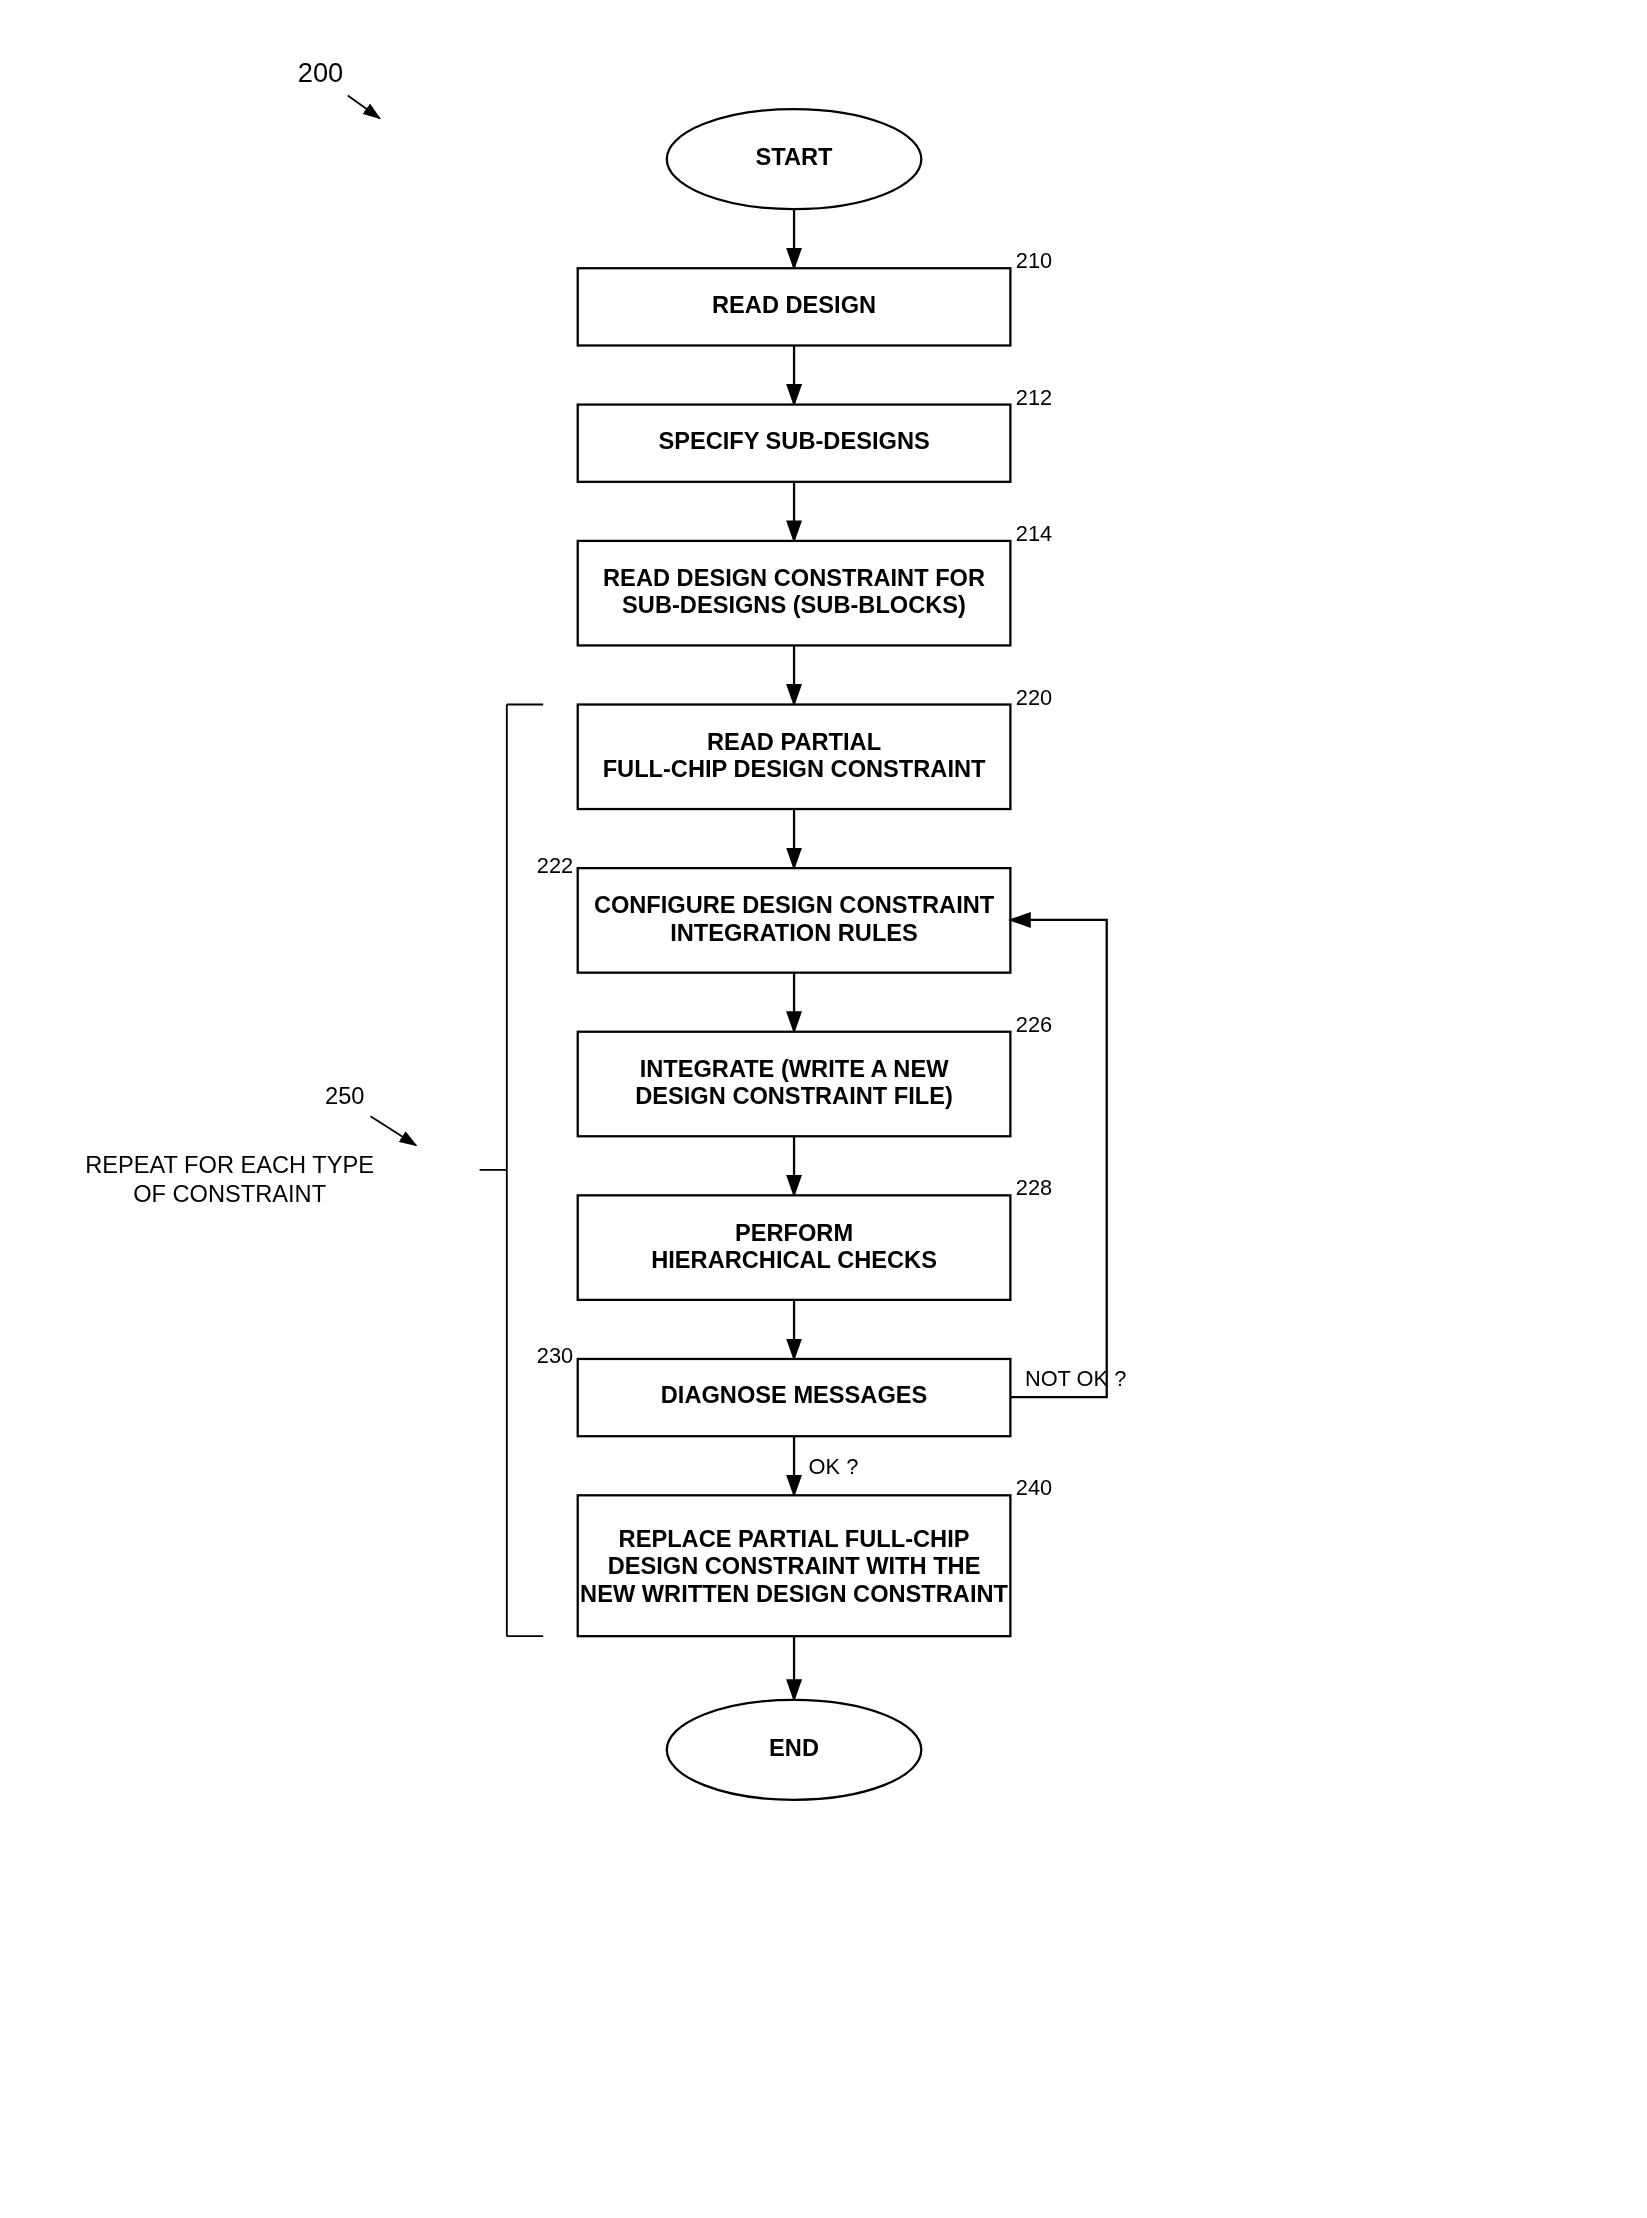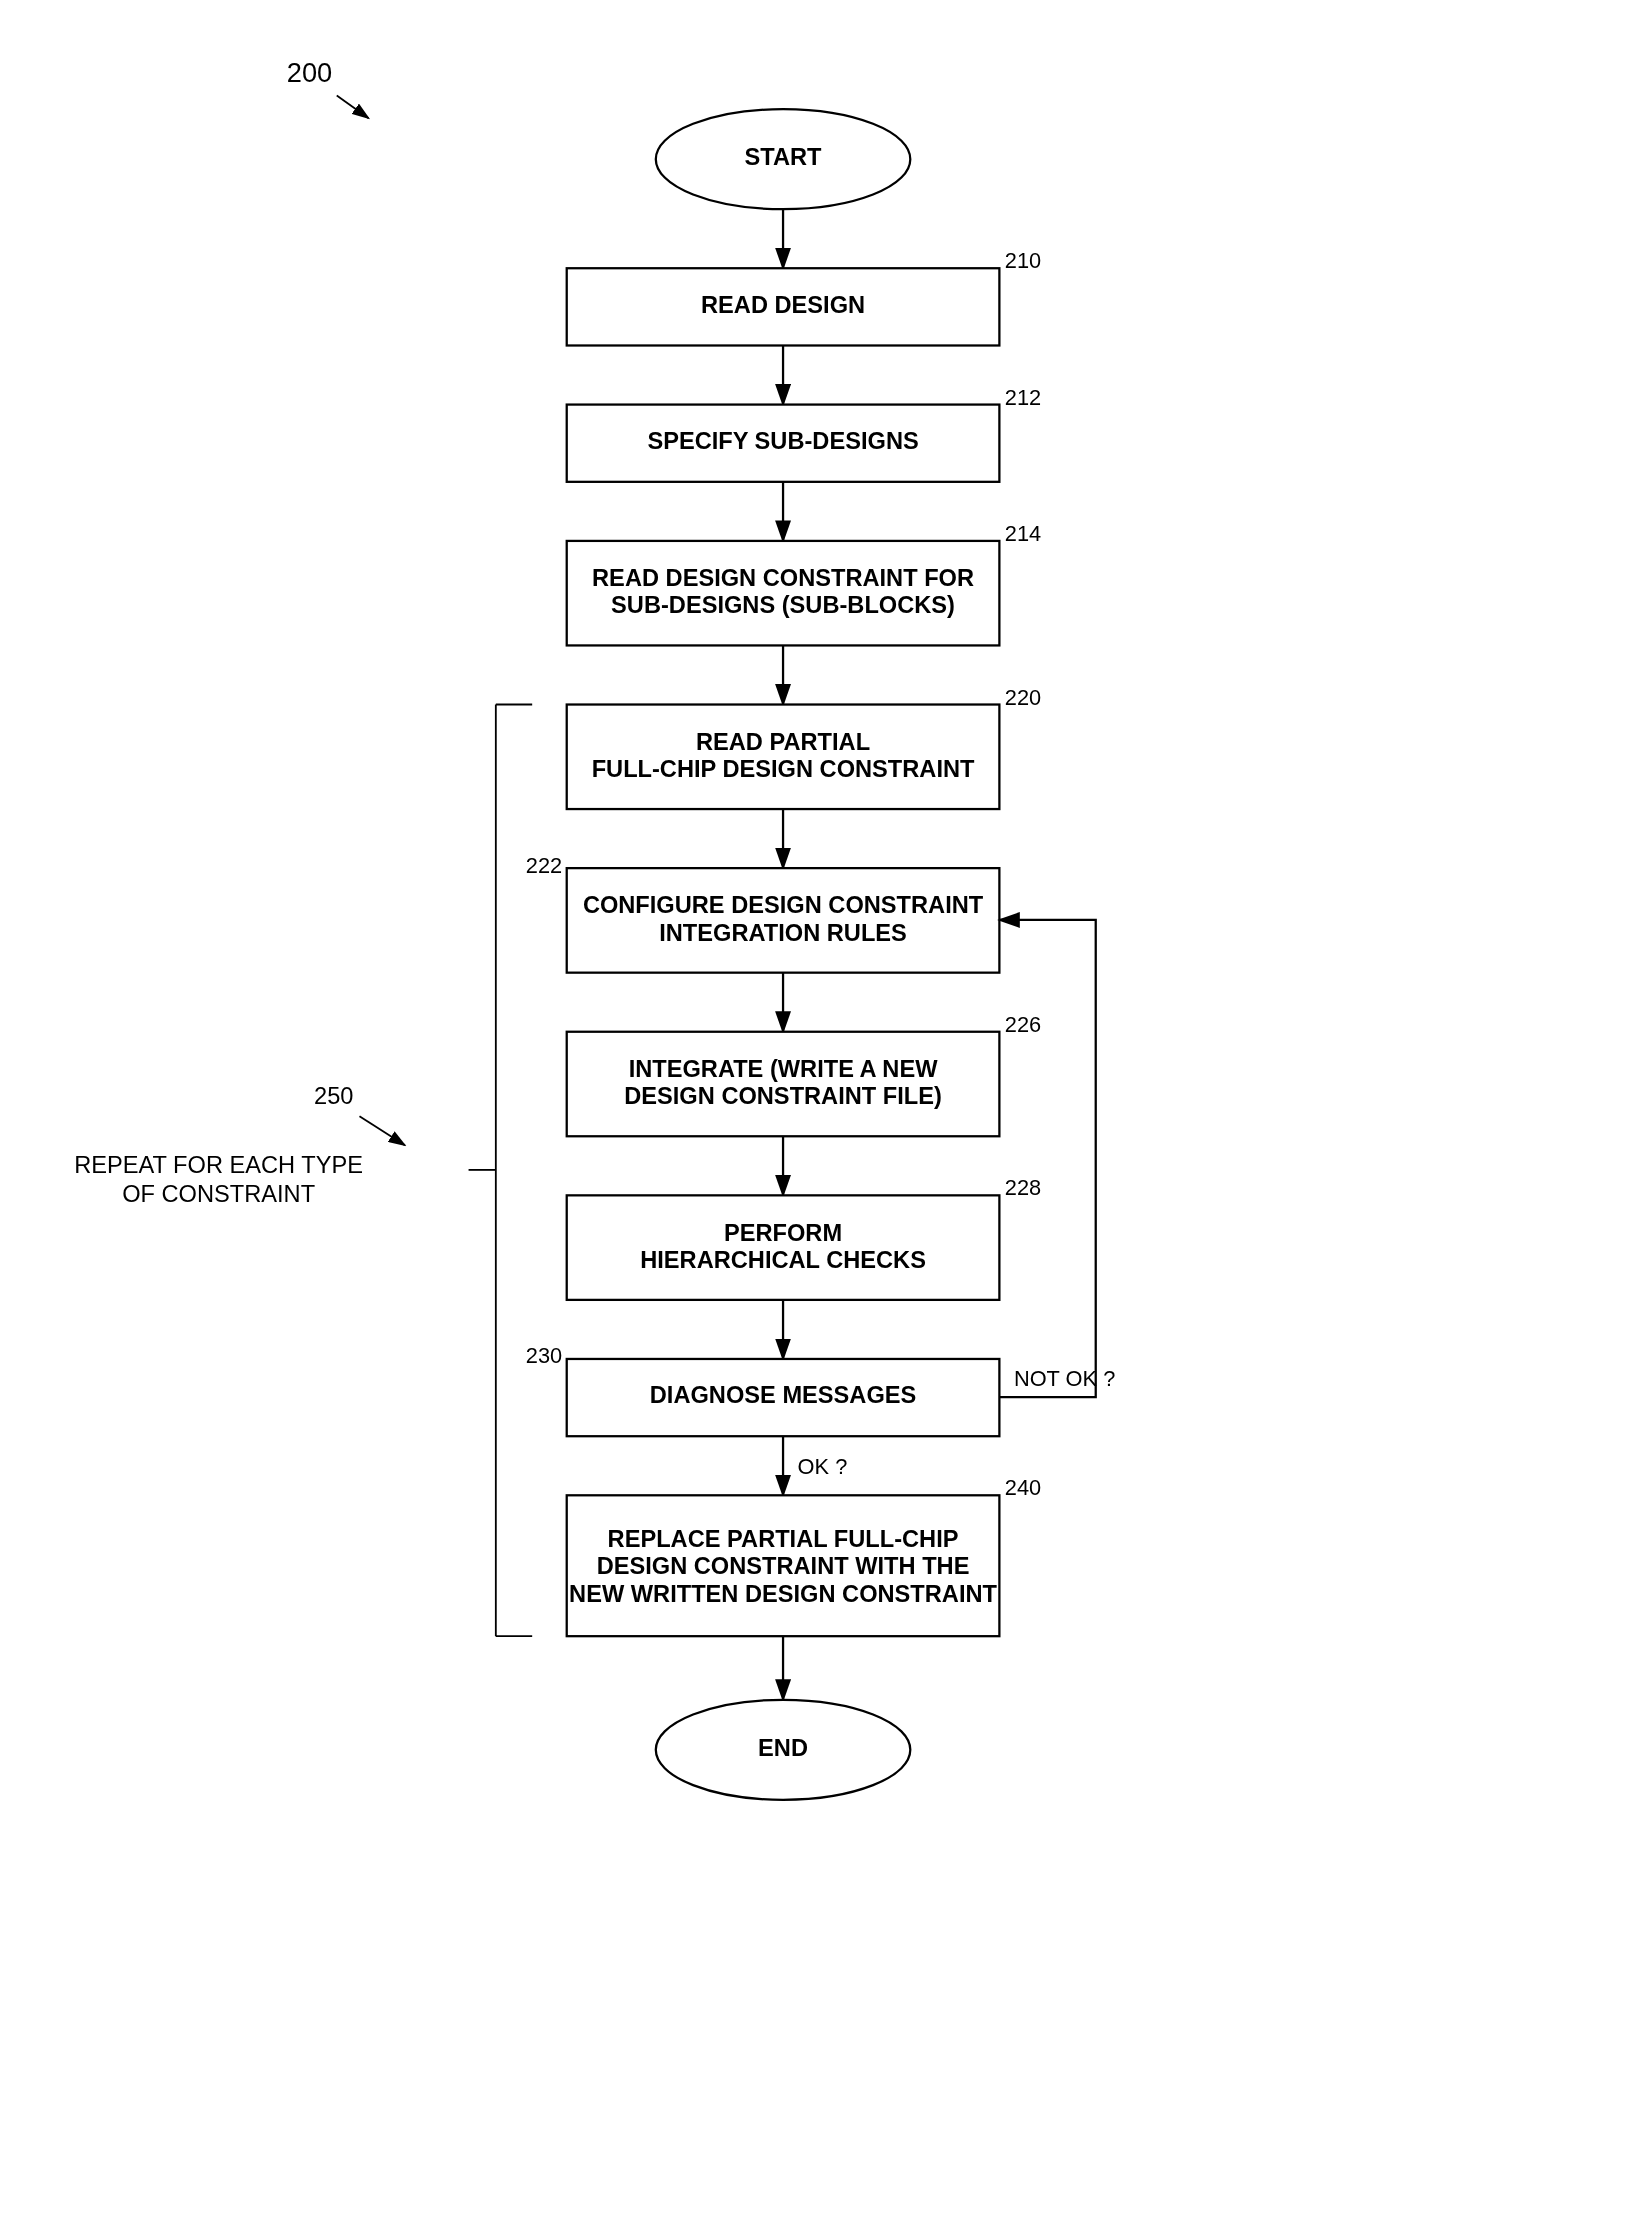--- a/index.html
+++ b/index.html
@@ -8,21 +8,21 @@
       font-family: Arial, Helvetica, sans-serif;
       width: 1647px;
       height: 2218px;
       position: relative;
       overflow: hidden;
     }
 
     .diagram-container {
       position: absolute;
       top: 0;
-      left: 5px;
+      left: 16px;
       width: 1618px;
       height: 2218px;
     }
 
     svg {
       width: 1647px;
       height: 2218px;
     }
 
     

